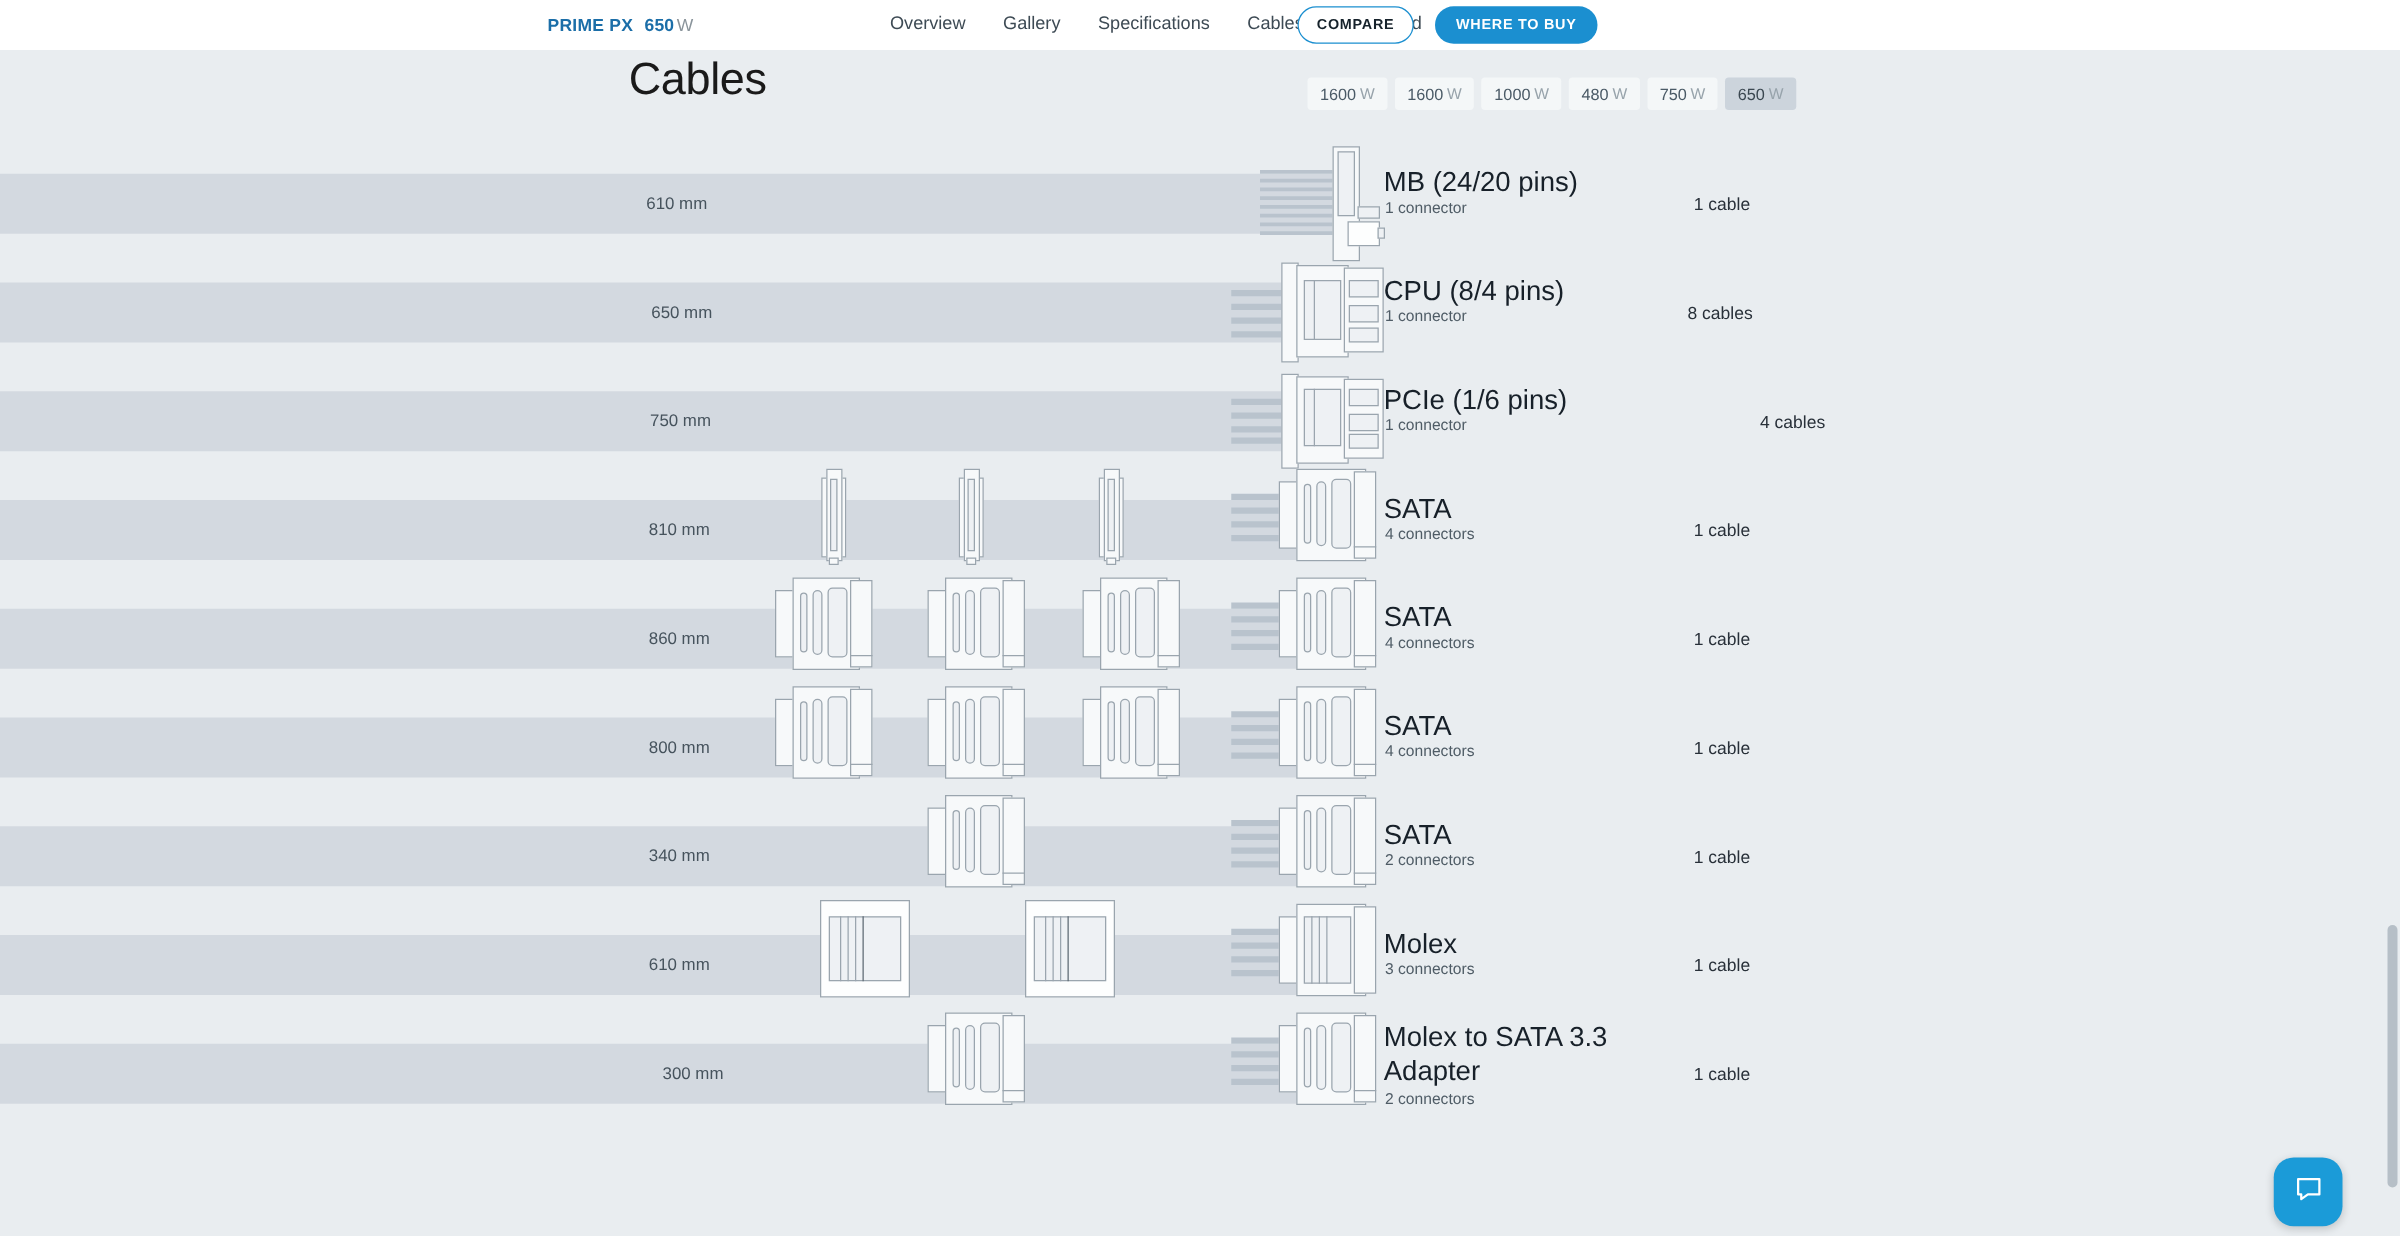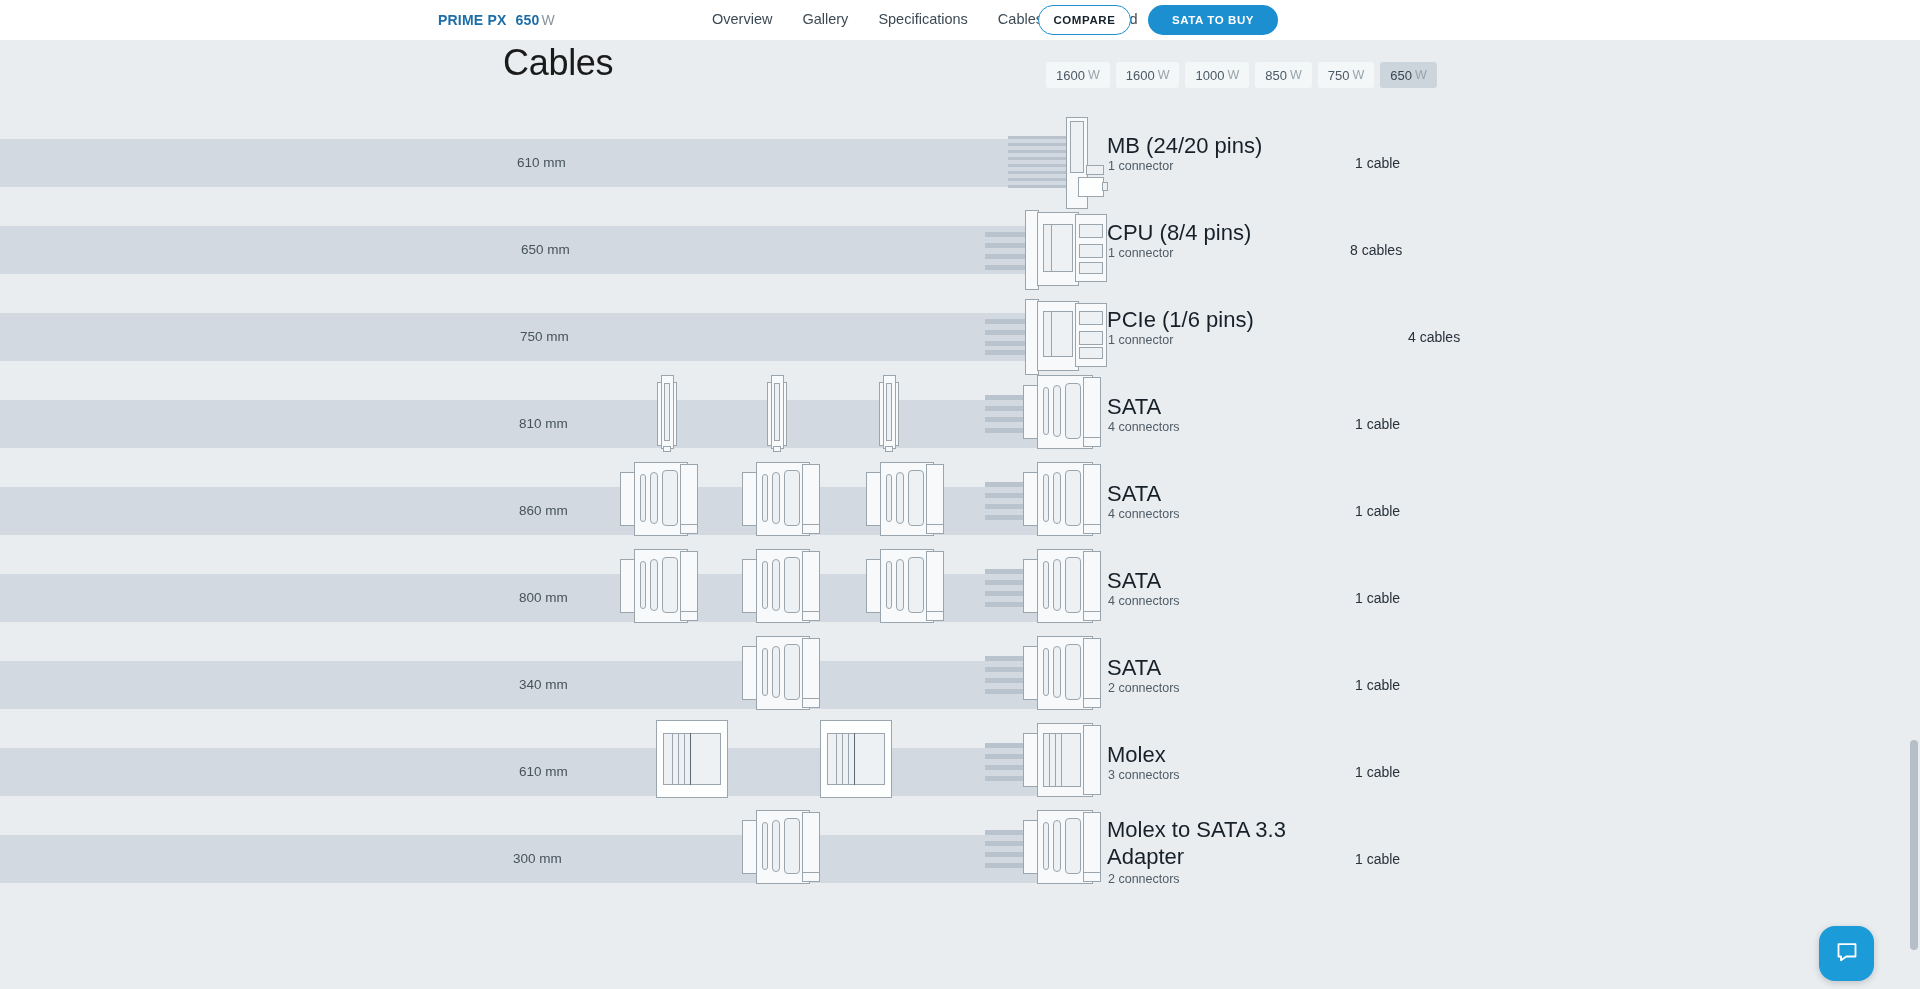--- a/index.html
+++ b/index.html
@@ -146,41 +146,41 @@
   <div class="navlinks">
     <a href="#">Overview</a>
     <a href="#">Gallery</a>
     <a href="#">Specifications</a>
     <a href="#">Cables</a>
     <a href="#">Download</a>
   </div>
 
   <div class="navbtns">
     <button class="btn-compare">COMPARE</button>
-    <button class="btn-where">SATA TO BUY</button>
+    <button class="btn-where">WHERE TO BUY</button>
   </div>
 </div>
 
 <div class="page-title">Cables</div>
 
 <div class="wattbar">
   <button class="wattbtn">
       <span>1600</span>
       <span class="u">W</span>
     </button>
   <button class="wattbtn">
       <span>1600</span>
       <span class="u">W</span>
     </button>
   <button class="wattbtn">
       <span>1000</span>
       <span class="u">W</span>
     </button>
   <button class="wattbtn">
-      <span>850</span>
+      <span>480</span>
       <span class="u">W</span>
     </button>
   <button class="wattbtn">
       <span>750</span>
       <span class="u">W</span>
     </button>
   <button class="wattbtn active">
       <span>650</span>
       <span class="u">W</span>
     </button>
@@ -483,21 +483,21 @@
       <div class="box pale" style="left:98px; top:2px; width:18px; height:70px"></div>
     </div>
 
     <div class="rowname" style="left:1107px; top:-7px">Molex</div>
     <div class="rowsub" style="left:1108px; top:20px">3 connectors</div>
     <div class="rowqty" style="left:1355px; top:16px">1 cable</div>
   </div>
 
   <div class="cablerow" style="top:835px">
     <div class="band" style="top:0; width:1087px"></div>
-    <div class="lenlabel" style="left:513px; top:16px">300 mm</div>
+    <div class="lenlabel" style="left:530px; top:16px">300 mm</div>
 
     <div class="conn" style="left:742px; top:-25px; width:68px; height:76px">
       <div class="box pale" style="left:0; top:10px; width:16px; height:54px"></div>
       <div class="box pale" style="left:14px; top:0; width:54px; height:74px"></div>
       <div class="box rnd tint" style="left:20px; top:12px; width:6px; height:48px"></div>
       <div class="box rnd tint" style="left:30px; top:10px; width:8px; height:52px"></div>
       <div class="box rnd tint" style="left:42px; top:8px; width:16px; height:56px"></div>
       <div class="box pale" style="left:60px; top:2px; width:18px; height:70px"></div>
       <div class="hline" style="left:60px; top:62px; width:18px"></div>
     </div>

